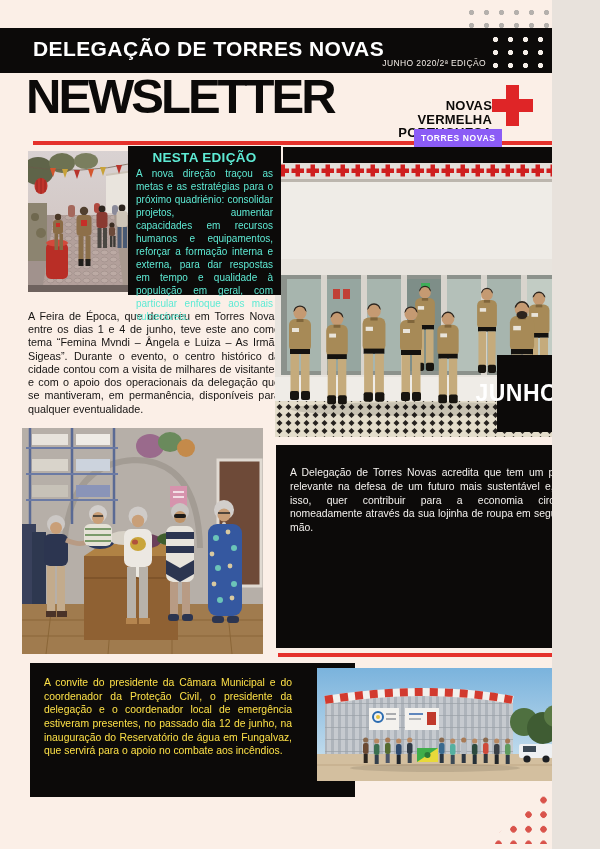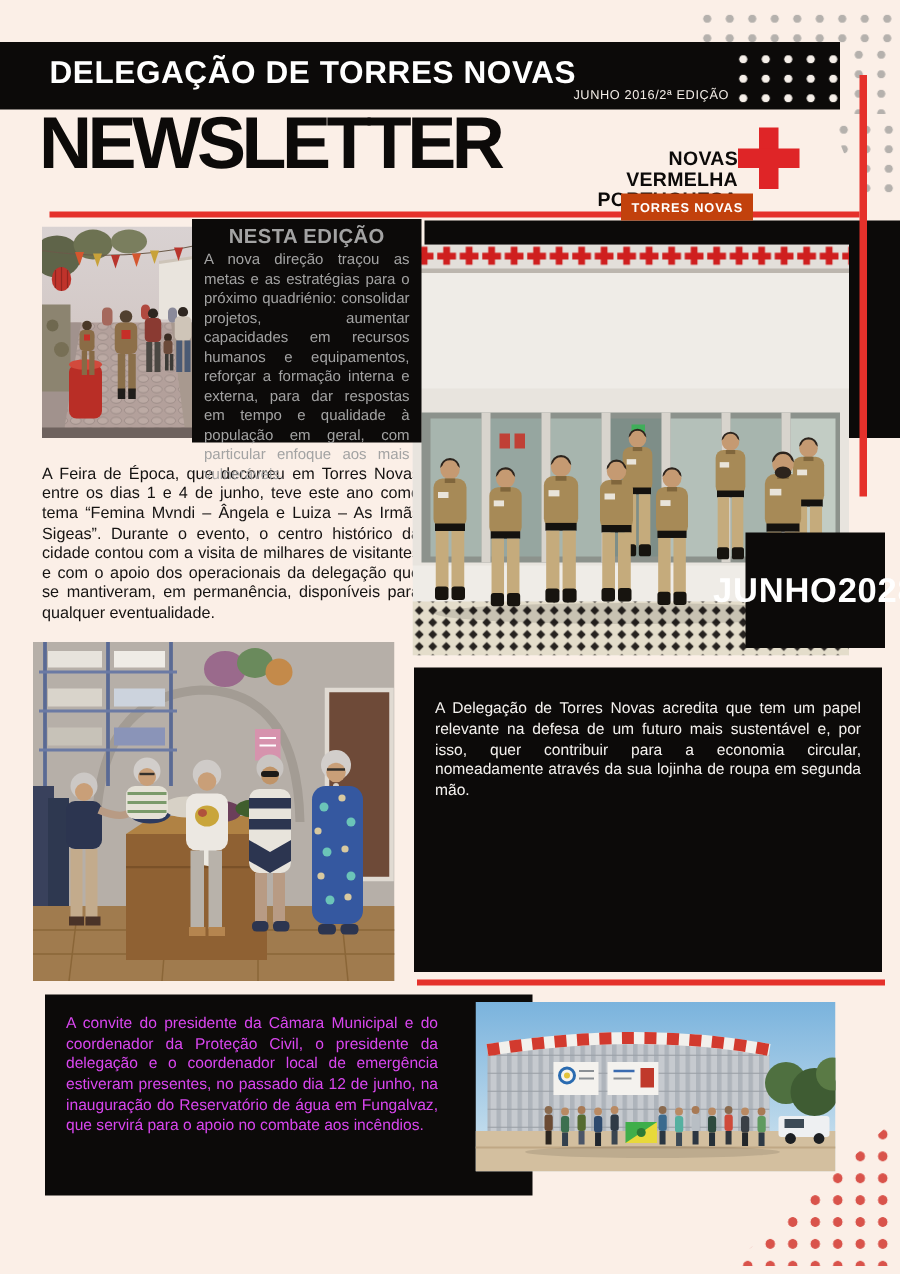--- a/index.html
+++ b/index.html
@@ -1,72 +1,72 @@
 <!DOCTYPE html>
 <html><head>
 <meta charset="utf-8">
 <style>
   html,body{margin:0;padding:0;background:#e8e2dc;}
-  .page{position:relative;width:600px;height:849px;background:#fbefe7;overflow:hidden;
+  .page{position:relative;width:552px;height:849px;background:#fbefe7;overflow:hidden;
         font-family:"Liberation Sans","DejaVu Sans",sans-serif;color:#0c0a09;}
   .abs{position:absolute;}
   
   .dots{background-image:radial-gradient(circle,var(--c) 2.5px,transparent 2.9px);
         background-size:15px 13px;background-position:2px 2px;}
   .dots-red{background-image:radial-gradient(circle,#d9534b 3px,transparent 3.4px);
         background-size:15px 14.6px;background-position:4px 4px;
         clip-path:polygon(100% 0,100% 100%,0 100%);}
   
   .bar{left:0;top:28px;width:560px;height:45px;background:#0c0a09;z-index:2;}
   .bar-title{position:absolute;left:33px;top:9px;color:#fff;font-size:21px;font-weight:bold;letter-spacing:.4px;}
   .bar-edition{position:absolute;right:74px;bottom:5px;color:#f2ece6;font-size:8.5px;letter-spacing:.4px;}
   .nl-title{left:26px;top:72px;font-size:49px;font-weight:800;letter-spacing:-3px;line-height:1;}
   .cvp-text{left:396px;top:99px;width:96px;text-align:right;font-size:13px;font-weight:800;
             line-height:1.05;letter-spacing:.2px;}
   .cross{z-index:3;}
   .cross .v{position:absolute;left:14px;top:0;width:13px;height:41px;background:#df2527;}
   .cross .h{position:absolute;left:0;top:14px;width:41px;height:13px;background:#df2527;}
-  .badge{left:414px;top:129px;background:#c2410c;color:#fff;font-size:8.5px;font-weight:bold;
+  .badge{left:414px;top:129px;background:#8b5cf6;color:#fff;font-size:8.5px;font-weight:bold;
          letter-spacing:.6px;padding:4px 7px;z-index:3;}
   .underline{left:33px;top:141px;width:540px;height:4px;background:#e5312b;z-index:1;}
   .vline{left:573px;top:50px;width:5px;height:281px;background:#e5312b;z-index:7;}
   
-  .nesta{left:128px;top:146px;width:153px;height:149px;background:#0c0a09;color:#a3a3a3;z-index:4;
+  .nesta{left:128px;top:146px;width:153px;height:149px;background:#0c0a09;color:#5eead4;z-index:4;
          padding:4px 8px 0 8px;box-sizing:border-box;}
   .nesta h2{margin:0 0 2px 0;font-size:13.5px;text-align:center;letter-spacing:.3px;}
   .nesta p{margin:0;font-size:10px;line-height:1.3;text-align:justify;}
   .backing{left:283px;top:147px;width:317px;height:145px;background:#0c0a09;z-index:1;}
   .datebox{left:497px;top:355px;width:93px;height:77px;background:#0c0a09;color:#fff;z-index:6;
            display:flex;flex-direction:row;justify-content:center;align-items:center;}
   .datebox div{font-size:23px;font-weight:800;line-height:1.15;letter-spacing:.5px;}
   .article{font-size:10.8px;line-height:1.23;text-align:justify;color:#151312;}
   .feira{left:28px;top:299px;width:252px;}
   .sust{left:276px;top:445px;width:312px;height:203px;background:#0c0a09;color:#f4f1ee;z-index:2;
         padding:21px 14px 0 14px;box-sizing:border-box;}
   .sust p{margin:0;font-size:10.4px;line-height:1.33;text-align:justify;}
   .sust-line{left:278px;top:653px;width:312px;height:3.5px;background:#e5312b;}
-  .resv{left:30px;top:663px;width:325px;height:134px;background:#0c0a09;color:#d946ef;z-index:1;
+  .resv{left:30px;top:663px;width:325px;height:134px;background:#0c0a09;color:#fde047;z-index:1;
         padding:13px 0 0 14px;box-sizing:border-box;}
   .resv p{margin:0;width:248px;font-size:10.4px;line-height:1.31;text-align:justify;}
   .photo{z-index:3;}
   .photo svg{display:block;}
 </style>
 </head>
 <body>
 
 <div class="page">
 
   <div class="abs dots" style="--c:#b5b1ad;left:462px;top:4px;width:136px;height:25px;"></div>
   <div class="abs dots" style="--c:#b5b1ad;left:563px;top:28px;width:34px;height:48px;"></div>
   <div class="abs dots" style="--c:#b5b1ad;left:538px;top:78px;width:59px;height:53px;
               clip-path:polygon(25% 0,100% 0,100% 100%,62% 100%);"></div>
 
   <div class="abs bar">
     <div class="bar-title">DELEGAÇÃO DE TORRES NOVAS</div>
-    <div class="bar-edition">JUNHO  2016/2ª EDIÇÃO</div>
+    <div class="bar-edition">JUNHO  2020/2ª EDIÇÃO</div>
   </div>
 
   <div class="abs dots" style="--c:#f6efe9;left:486px;top:31px;width:73px;height:42px;z-index:3;"></div>
 
   <div class="abs vline"></div>
 
   <div class="abs nl-title">NEWSLETTER</div>
 
   <div class="abs cvp-text">
     <div>NOVAS VERMELHA</div>

